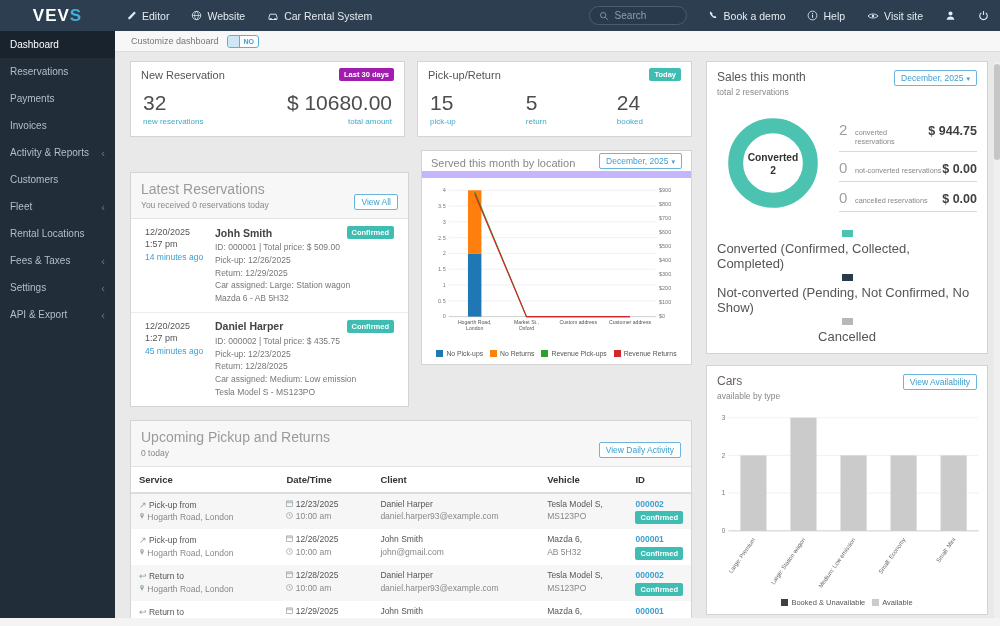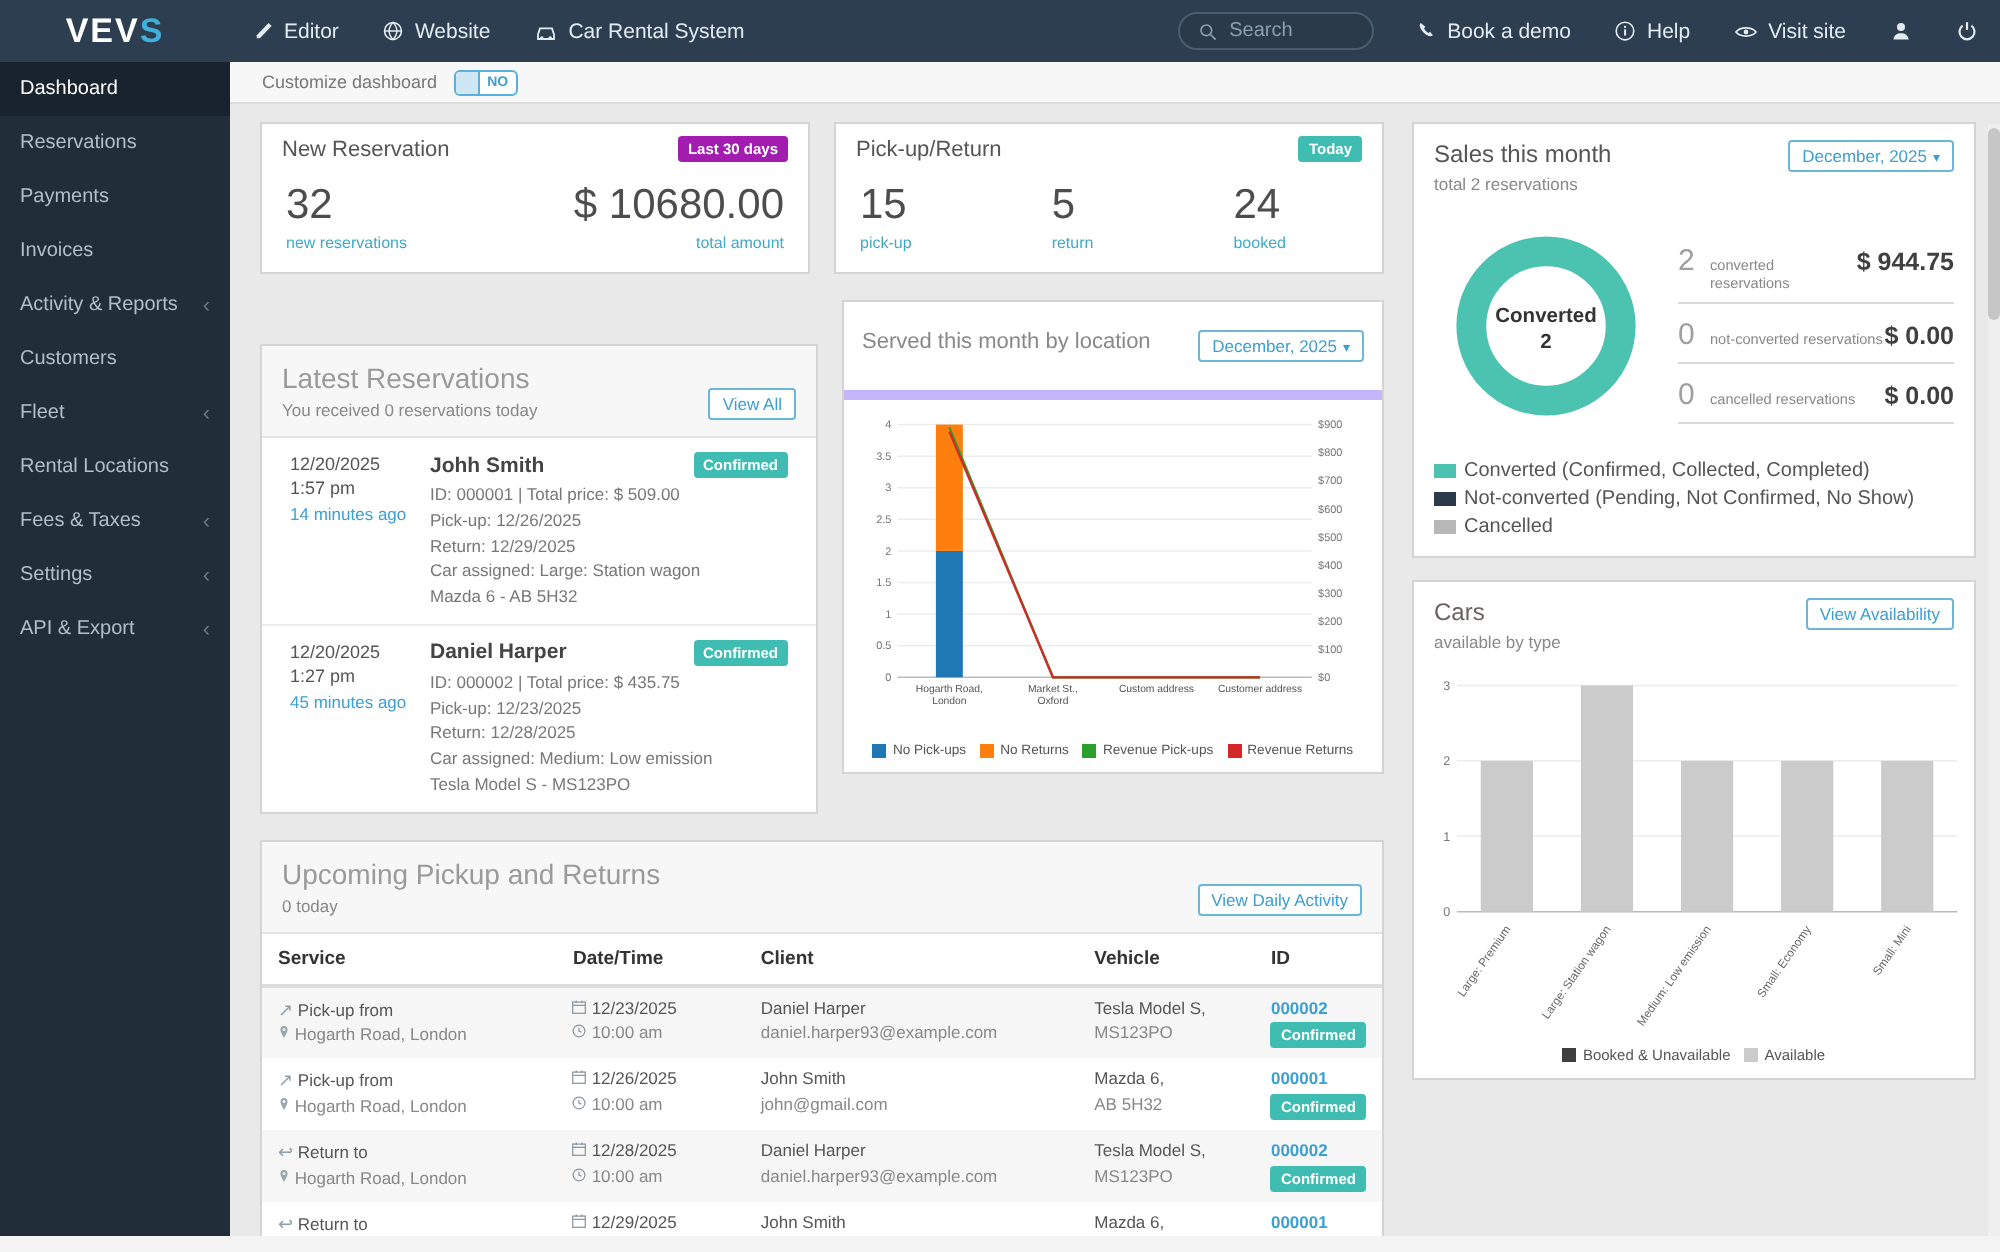--- a/index.html
+++ b/index.html
@@ -60,21 +60,21 @@
   .lr-left{width:70px;flex-shrink:0;}
   .lr-date{font-size:9px;color:#555;line-height:1.35;}
   .lr-ago{font-size:8.5px;color:#3c9fd0;margin-top:2px;}
   .lr-right{flex:1;}
   .lr-name-row{display:flex;justify-content:space-between;align-items:center;margin-bottom:2px;}
   .lr-name{font-size:10.5px;font-weight:bold;color:#444;}
   .lr-line{font-size:8.5px;color:#777;line-height:1.5;}
 
   
   .chart-card{flex:1;}
-  .chart-head{display:flex;justify-content:space-between;align-items:flex-start;padding:14px 9px;border-bottom:5px solid #c4b5fd;}
+  .chart-head{display:flex;justify-content:space-between;align-items:flex-end;padding:2px 9px;border-bottom:7px solid #c4b5fd;}
   .chart-title{font-size:11px;color:#888;}
   .chart-body{padding:4px 4px 0;}
   .chart-body svg{width:100%;height:auto;display:block;}
   .clegend{display:flex;justify-content:center;gap:7px;padding:2px 4px 7px;white-space:nowrap;flex-wrap:wrap;}
   .clegend-item{display:inline-flex;align-items:center;gap:3px;font-size:6.8px;color:#555;}
   .clegend-swatch{width:7px;height:7px;display:inline-block;}
   .clegend.big .clegend-item{font-size:7.5px;}
 
   
   table{width:100%;border-collapse:collapse;}
@@ -92,21 +92,21 @@
   .sales-sub{font-size:8.5px;color:#888;margin-top:3px;}
   .sales-body{display:flex;padding:6px 10px 2px;gap:10px;align-items:center;}
   .donut-wrap{width:112px;flex-shrink:0;}
   .donut-wrap svg{width:112px;height:112px;display:block;}
   .sales-rows{flex:1;}
   .sales-row{display:flex;align-items:baseline;border-bottom:1px solid #d9d9d9;padding:7px 0 5px;}
   .sales-count{font-size:15px;color:#9f9f9f;width:13px;flex-shrink:0;}
   .sales-label{font-size:7.3px;color:#888;flex:1;margin-left:3px;}
   .sales-amount{font-size:12.5px;font-weight:bold;color:#3f3f3f;white-space:nowrap;}
   .sales-legend{padding:6px 10px 9px;}
-  .legend-item{display:flex;align-items:center;gap:4px;font-size:10px;color:#555;margin-top:3px;}
+  .legend-item{display:flex;align-items:center;gap:4px;font-size:13px;color:#555;margin-top:3px;flex-direction:column;}
   .legend-swatch{width:11px;height:7px;flex-shrink:0;display:inline-block;}
 
   
   .cars-head{padding:8px 10px 4px;display:flex;justify-content:space-between;align-items:flex-start;}
   .cars-title{font-size:12px;color:#6b5f5f;}
 
   
   .scrollbar{position:absolute;right:0;top:31px;width:6px;height:587px;background:#efefef;}
   .scroll-thumb{width:6px;height:96px;background:#c6c6c6;border-radius:3px;margin-top:2px;}
 </style>

